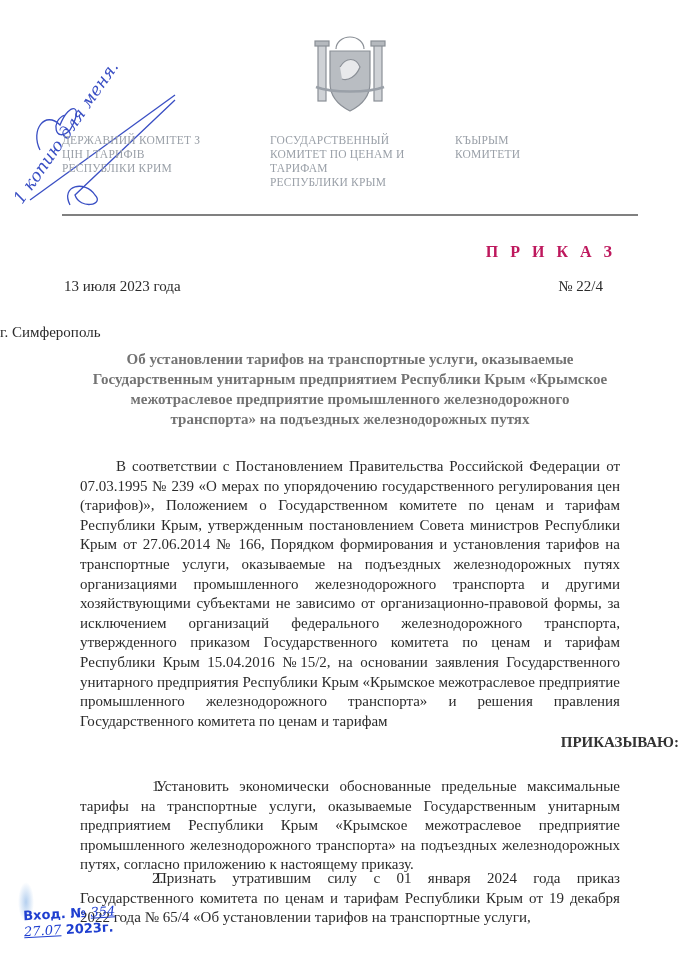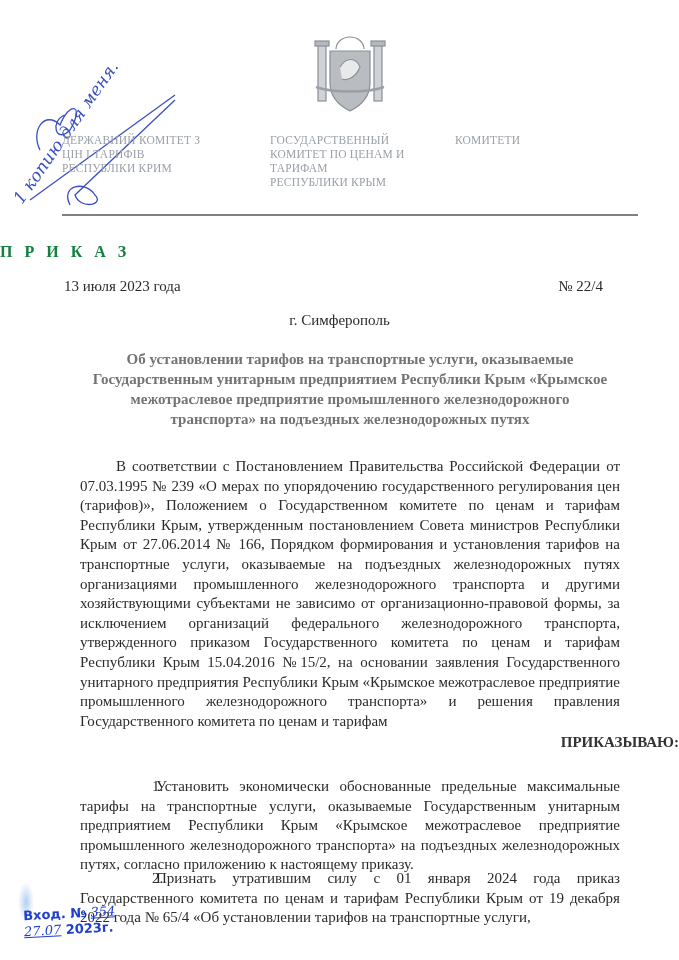--- a/index.html
+++ b/index.html
@@ -6,25 +6,25 @@
   body { width: 679px; height: 960px; position: relative; overflow: hidden;
          font-family: "Liberation Serif", "DejaVu Serif", serif; color: #2b2b2b; }
   .abs { position: absolute; }
   .hdr { color: #9aa0a8; font-size: 11.5px; line-height: 14px; text-align: left; letter-spacing: 0.2px; }
   .hdr div { white-space: nowrap; }
   #hdr-ua { left: 62px; top: 133px; width: 190px; }
   #hdr-ru { left: 270px; top: 133px; width: 170px; }
   #hdr-ct { left: 455px; top: 133px; width: 200px; }
   #rule { left: 62px; top: 214px; width: 576px; height: 2px; background: #555; opacity: 0.75; }
   #emblem { left: 312px; top: 35px; width: 76px; height: 78px; }
-  #title { left: 0; width: 616px; top: 243px; text-align: left; font-weight: bold;
-           font-size: 16px; letter-spacing: 4px; color: #15803d; }
+  #title { left: 0; width: 616px; top: 243px; text-align: right; font-weight: bold;
+           font-size: 16px; letter-spacing: 4px; color: #be185d; }
   #date { left: 64px; top: 278px; font-size: 15px; }
   #number { right: 76px; top: 278px; font-size: 15px; }
-  #city { left: 0; width: 679px; top: 312px; text-align: center; font-size: 15px; }
+  #city { left: 0; width: 679px; top: 324px; font-size: 15px; }
   #subject { left: 90px; width: 520px; top: 349px; text-align: center; font-weight: bold;
              font-size: 15px; line-height: 20px; color: #737373; }
   .body-text { font-size: 15px; line-height: 19.6px; text-align: justify; text-align-last: auto; }
   #preamble { left: 64px; width: 572px; top: 441px; }
   #preamble p, .item p { margin: 16px; text-indent: 36px; }
   #order-word { left: 0; width: 679px; top: 734px; text-align: right; font-weight: bold; font-size: 15px; color: #333; }
   #item1 { left: 64px; width: 572px; top: 761px; }
   #item2 { left: 64px; width: 572px; top: 853px; }
   .num { display: inline-block; width: 40px; }
   #handwriting { left: 0; top: 30px; width: 200px; height: 190px; }
@@ -65,20 +65,21 @@
 </svg>
 
 <div id="hdr-ru" class="abs hdr">
   <div>ГОСУДАРСТВЕННЫЙ</div>
   <div>КОМИТЕТ ПО ЦЕНАМ И</div>
   <div>ТАРИФАМ</div>
   <div>РЕСПУБЛИКИ КРЫМ</div>
 </div>
 
 <div id="hdr-ct" class="abs hdr">
+  <div>КЪЫРЫМ</div>
   <div>КОМИТЕТИ</div>
 </div>
 
 <div id="rule" class="abs"></div>
 
 <div id="title" class="abs">П Р И К А З</div>
 <div id="date" class="abs">13 июля 2023 года</div>
 <div id="number" class="abs">№ 22/4</div>
 <div id="city" class="abs">г. Симферополь</div>
 

